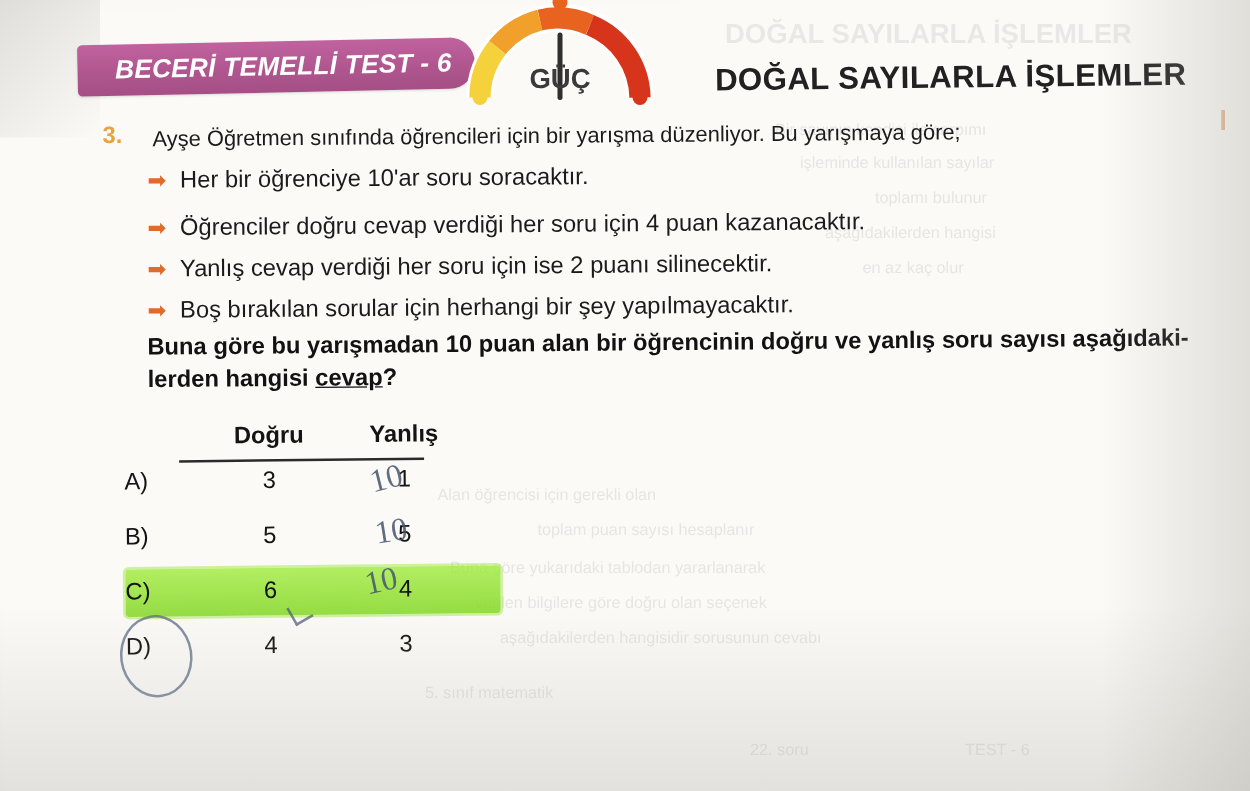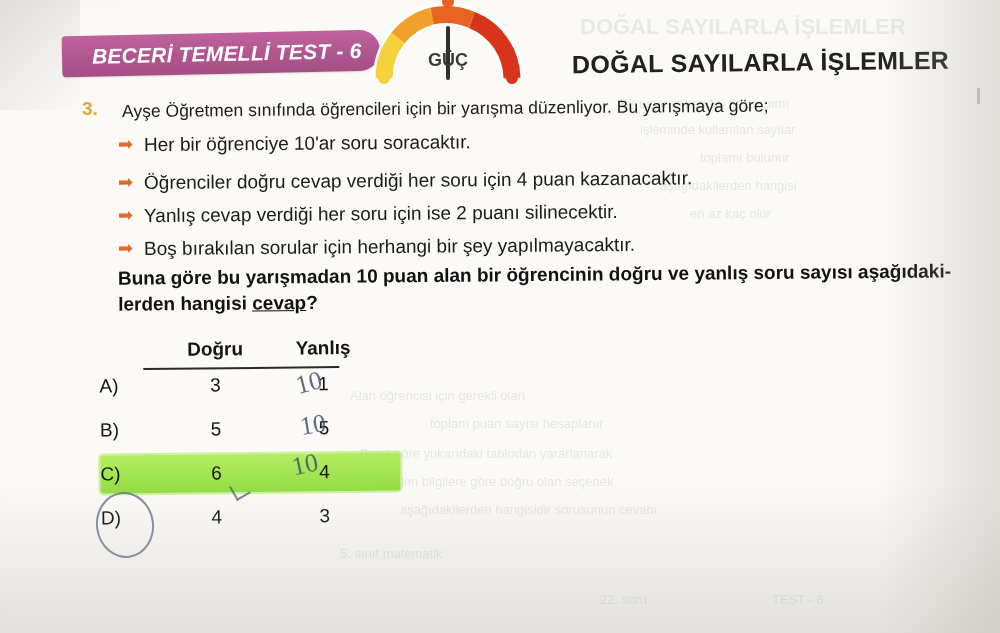--- a/index.html
+++ b/index.html
@@ -84,21 +84,21 @@
     position: absolute;
     left: 368px; top: -6px;
     width: 160px; height: 96px;
   }
   #gauge-svg { display:block; }
   #gauge-label {
     position: absolute;
     left: 0; top: 56px;
     width: 160px;
     text-align: center;
-    font-size: 18px;
+    font-size: 22px;
     font-weight: bold;
     color: #3a3a3a;
     font-family: "Liberation Sans", sans-serif;
   }
   #header-title {
     position: absolute;
     left: 572px; top: 48px;
     font-size: 25px;
     font-weight: bold;
     color: #212121;

